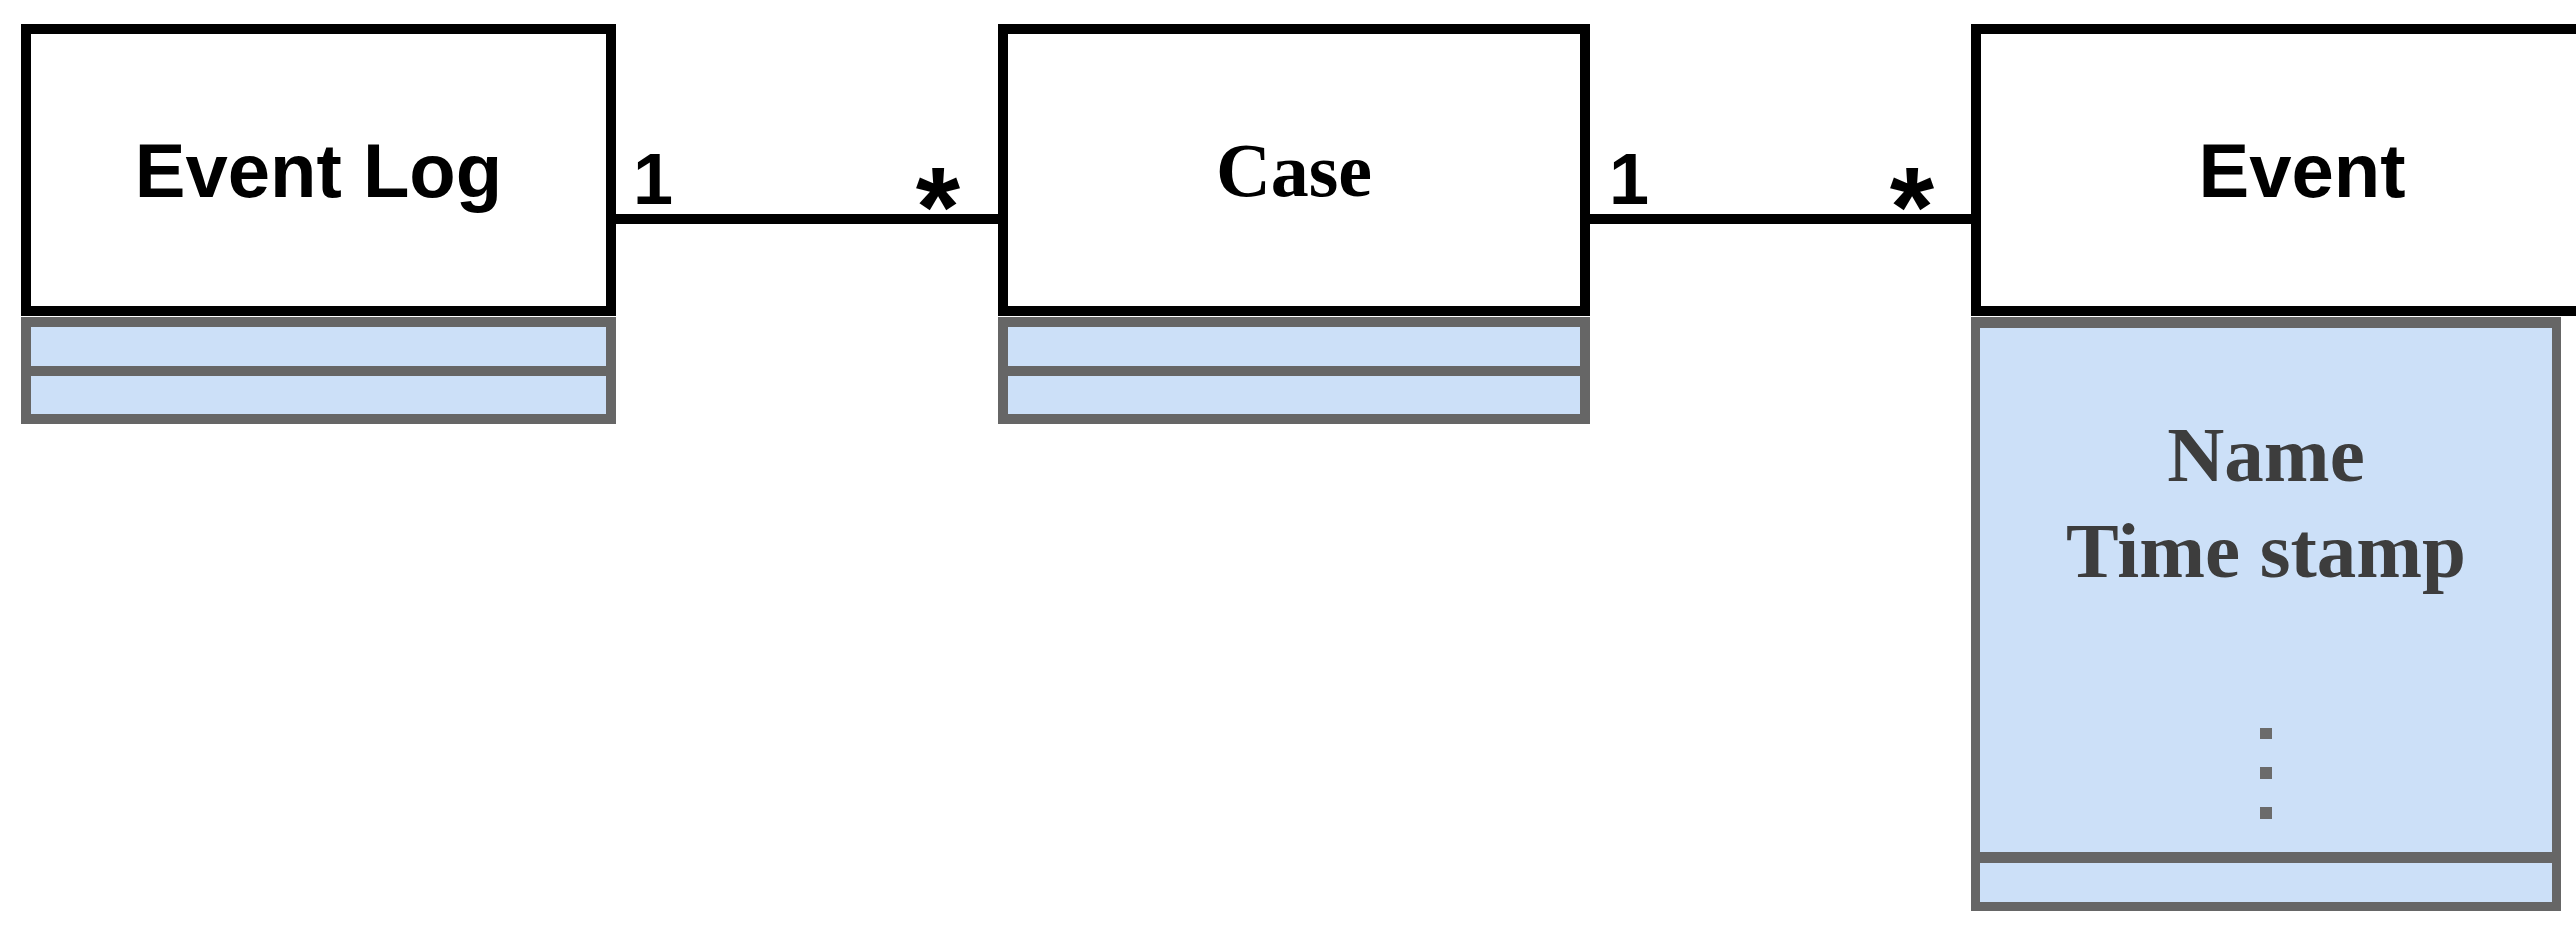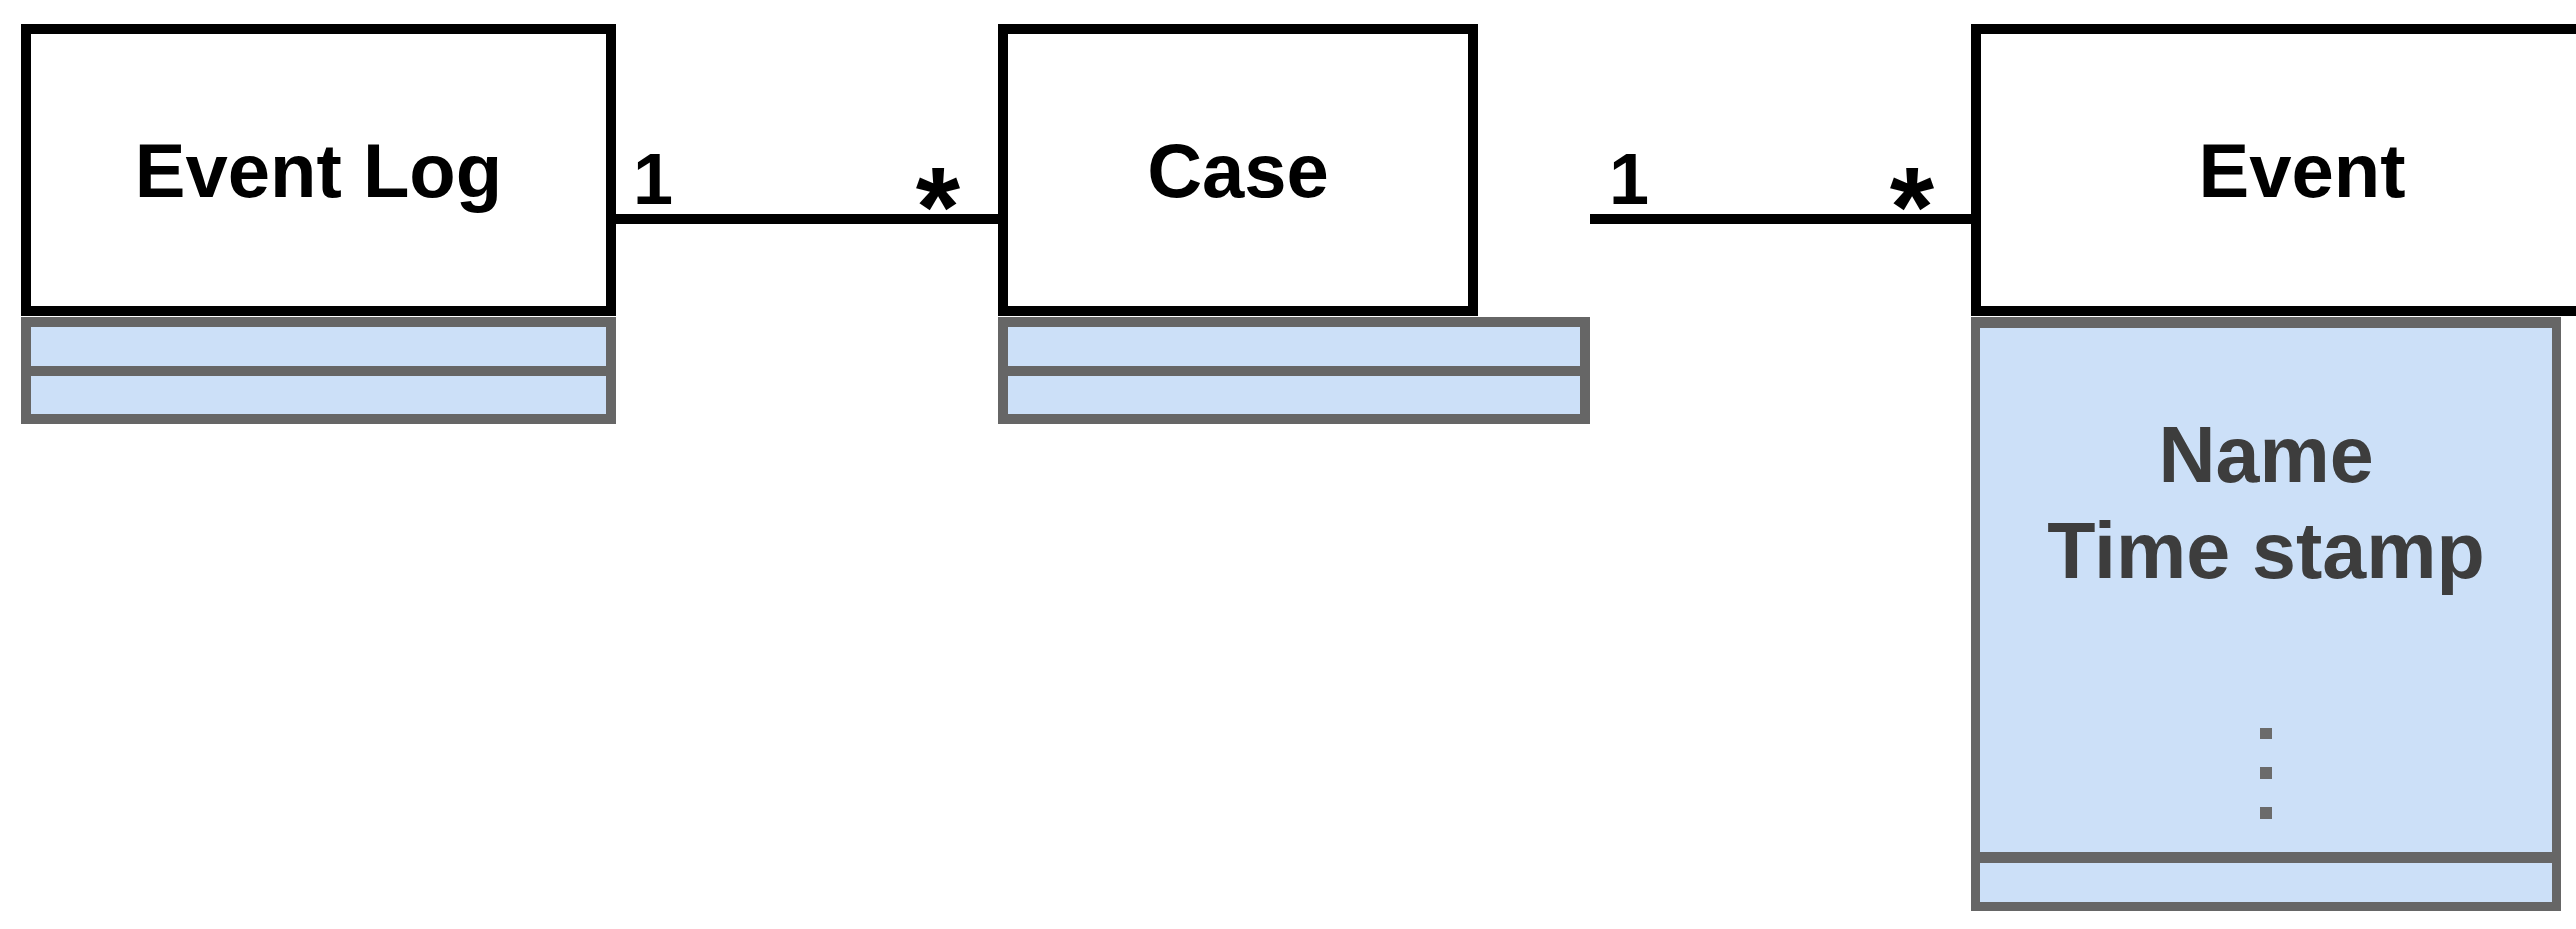--- a/index.html
+++ b/index.html
@@ -74,20 +74,21 @@
   .attr-list {
     position: absolute;
     top: 79px;
     left: 0;
     width: 100%;
     text-align: center;
     font-size: 79px;
     line-height: 96px;
     font-weight: bold;
     color: #3d3d3d;
+    font-family: Liberation Serif, serif;
   }
   .ellipsis {
     position: absolute;
     top: 400px;
     left: 0;
     width: 100%;
     display: flex;
     flex-direction: column;
     align-items: center;
     gap: 28px;
@@ -126,21 +127,21 @@
   </div>
   <div class="compartments" style="left:21px; width:595px;">
     <div class="compartment-row"></div>
     <div class="compartment-row"></div>
   </div>
 
   <div class="assoc-line" style="left:616px; width:382px;"></div>
   <div class="mult mult-one" style="left:608px;">1</div>
   <div class="mult mult-star" style="left:893px;">*</div>
 
-  <div class="entity-header" style="left:998px; width:480px;">
+  <div class="entity-header" style="left:998px; width:592px;font-family:Liberation Serif, serif;">
     <span class="entity-title">Case</span>
   </div>
   <div class="compartments" style="left:998px; width:592px;">
     <div class="compartment-row"></div>
     <div class="compartment-row"></div>
   </div>
 
   <div class="assoc-line" style="left:1590px; width:381px;"></div>
   <div class="mult mult-one" style="left:1584px;">1</div>
   <div class="mult mult-star" style="left:1867px;">*</div>

